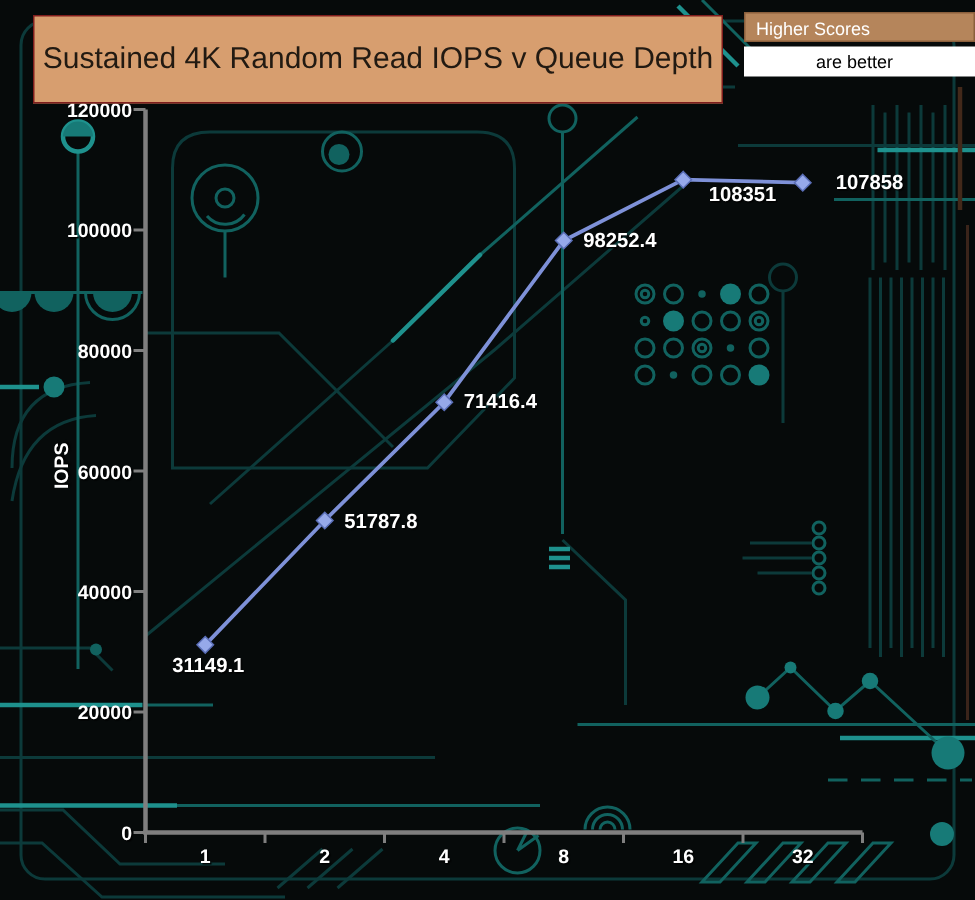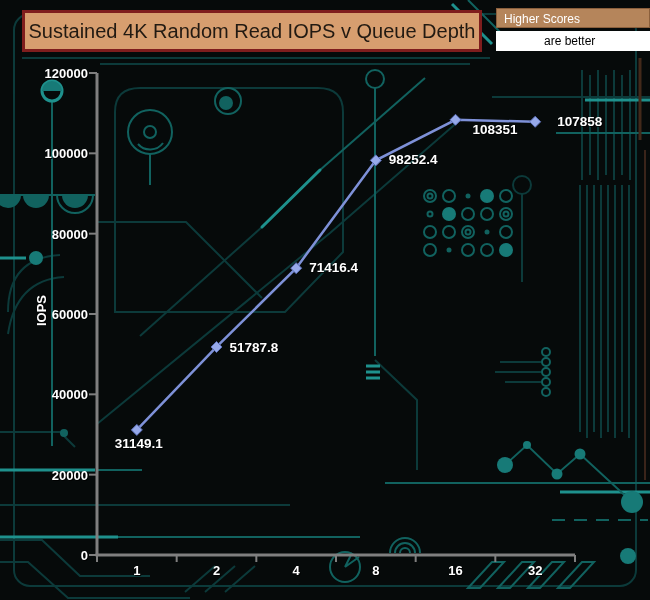--- a/index.html
+++ b/index.html
@@ -12,23 +12,23 @@
   .stage{position:relative;width:650px;height:600px;background:var(--board-bg);overflow:hidden;
          font-family:"Liberation Sans",sans-serif;}
   .stage svg{position:absolute;left:0;top:0;}
   
   .dim{stroke:var(--trace-dim);fill:none;stroke-width:2;}
   .mid{stroke:var(--trace-mid);fill:none;stroke-width:2;}
   .brt{stroke:var(--trace-bright);fill:none;stroke-width:3;}
   .fmid{fill:var(--trace-mid);stroke:none;}
   .fbrt{fill:#177a77;stroke:none;}
   
-  .title-bar{position:absolute;left:22px;top:10px;width:460px;height:42px;background:var(--title-bg);
+  .title-bar{position:absolute;left:22px;top:10px;width:460px;height:59px;background:var(--title-bg);
     color:var(--title-text);font-size:20px;display:flex;align-items:center;justify-content:center;
-    border:3px solid #7f1d1d;box-sizing:border-box;white-space:nowrap;z-index:5;}
+    border:1px solid #7f1d1d;box-sizing:border-box;white-space:nowrap;z-index:5;}
   
   .legend{position:absolute;left:496px;width:154px;height:20px;font-size:12px;font-weight:normal;
     line-height:20px;padding-left:7px;box-sizing:border-box;z-index:5;}
   .legend-header{top:8px;background:var(--legend-header-bg);color:var(--legend-header-text);
     border:1px solid #8a5f3c;}
   .legend-body{top:31px;background:var(--legend-body-bg);color:var(--legend-body-text);padding-left:48px;}
   
   .axis-title{position:absolute;color:var(--label);font-size:13px;font-weight:bold;z-index:4;
     text-shadow:1px 1px 1px #000;}
   .ylabel{left:16px;top:303px;width:50px;text-align:center;transform:rotate(-90deg);}

